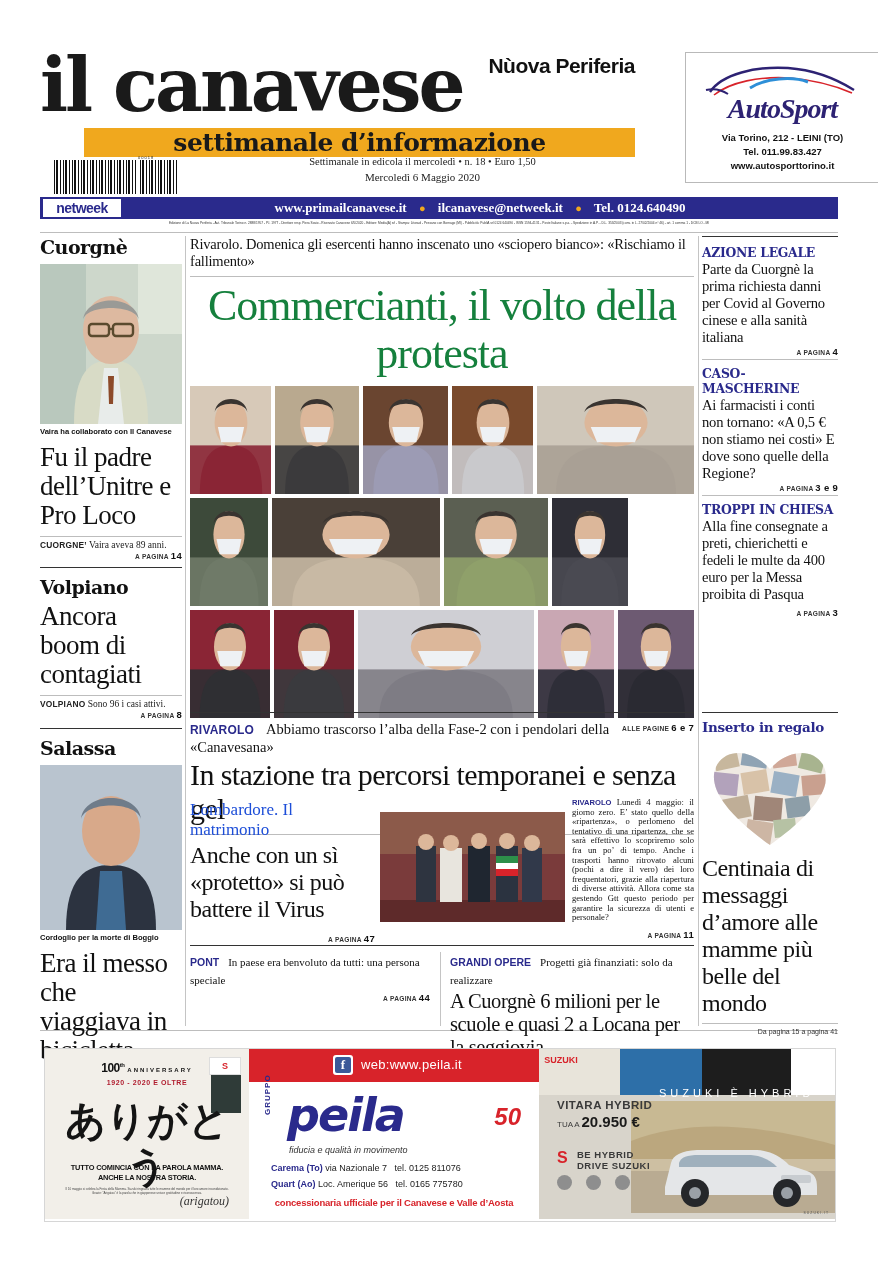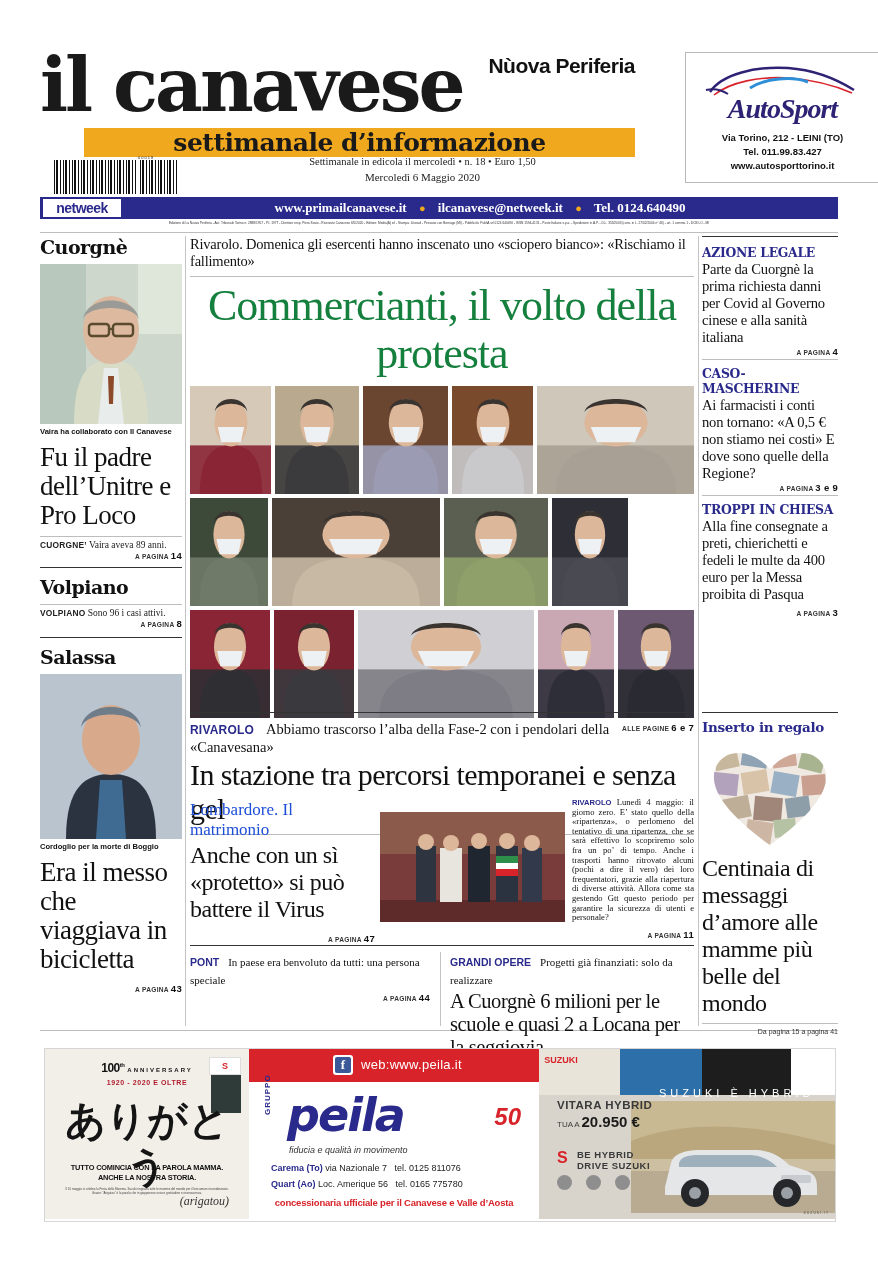--- a/index.html
+++ b/index.html
@@ -258,20 +258,21 @@
       <div class="apag">
         <span>A PAGINA</span>
         <b>14</b>
       </div>
     </div>
 
     <div class="hr-dark" style="position:relative;left:0;top:6px;width:142px;"></div>
 
     <div style="margin-top:14px;">
       <div class="kicker-town">Volpiano</div>
+      <div class="head-serif" style="margin-top:4px;">Ancora boom di contagiati</div>
       <div class="hr-thin" style="position:relative;left:0;top:6px;width:142px;"></div>
       <div class="refline" style="margin-top:9px;">
         <b>VOLPIANO</b>
         <span>Sono 96 i casi attivi.</span>
       </div>
       <div class="apag">
         <span>A PAGINA</span>
         <b>8</b>
       </div>
     </div>

